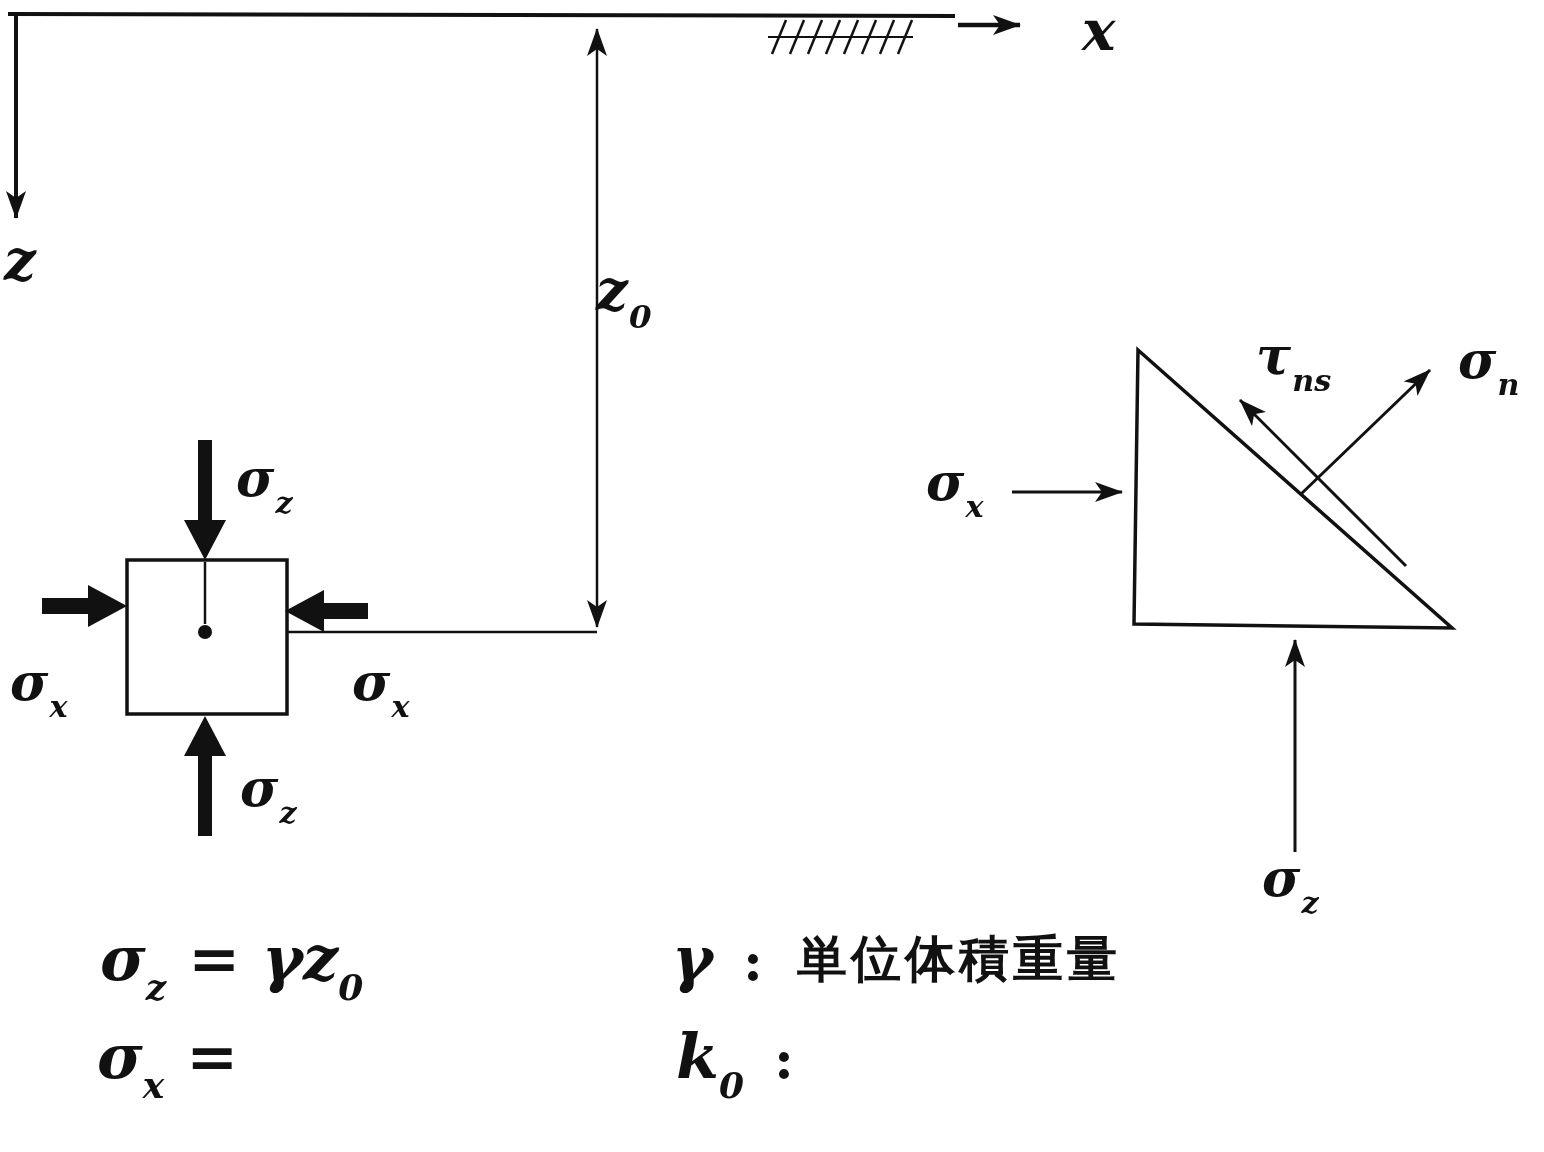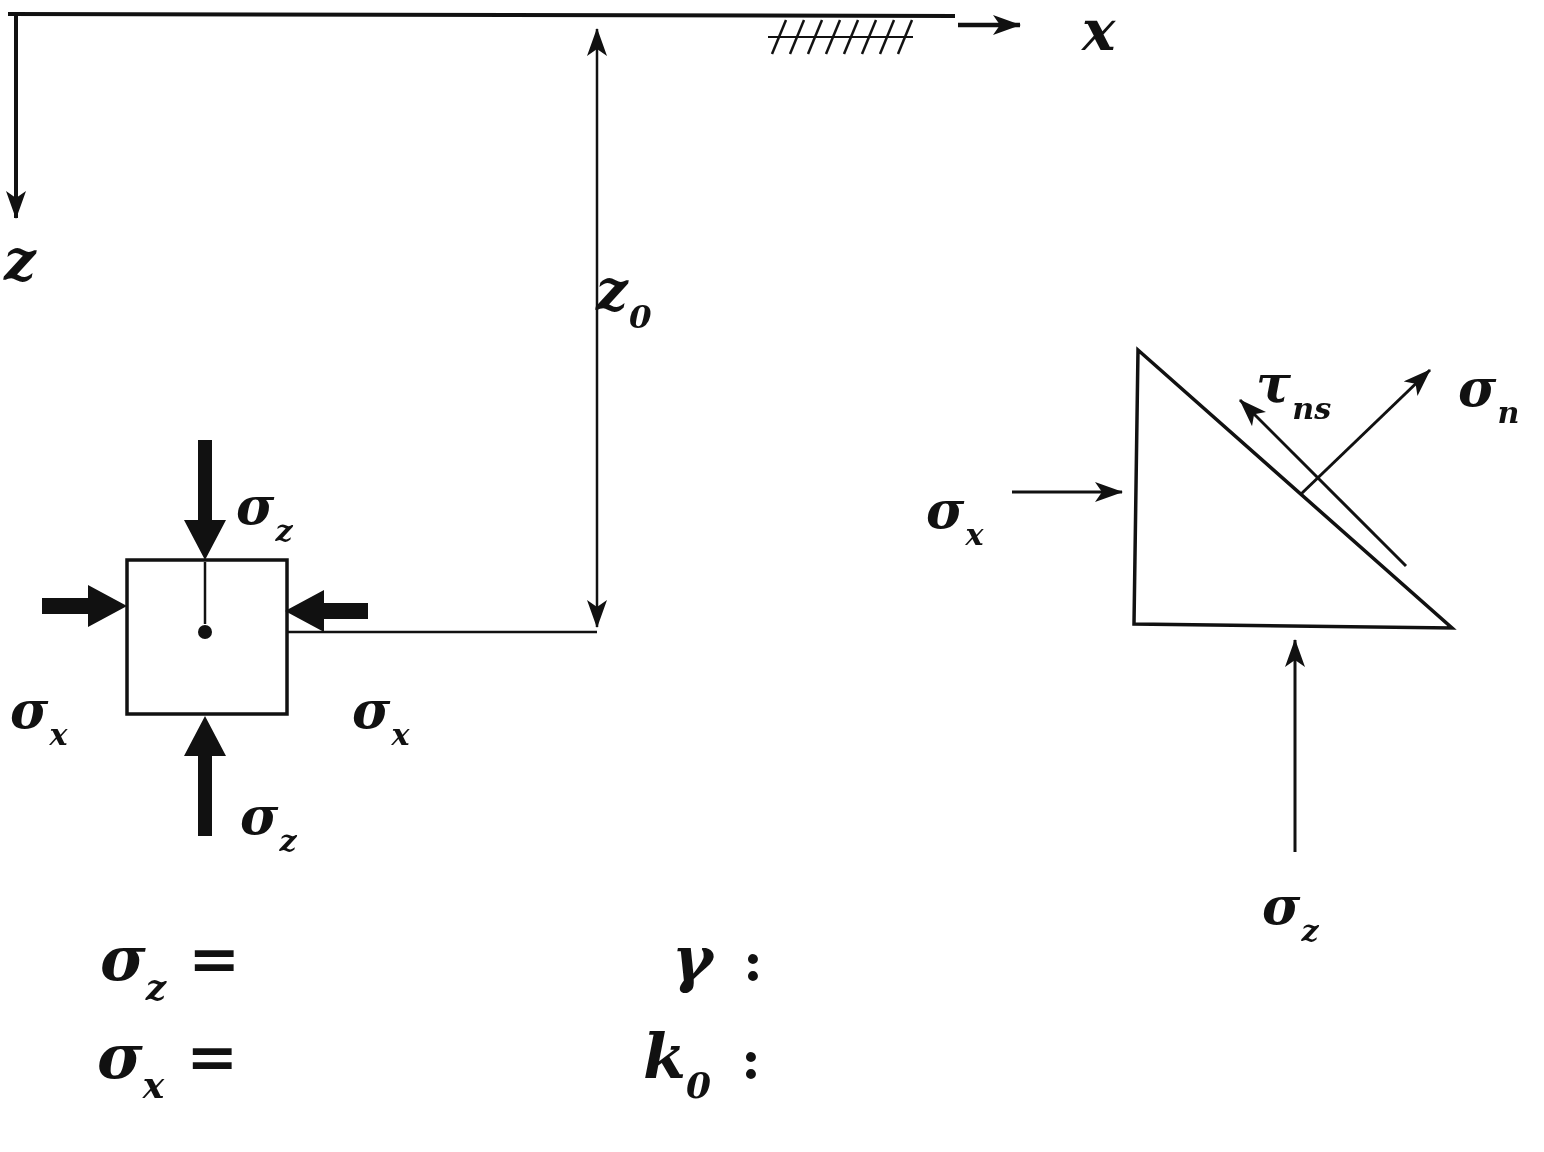--- a/index.html
+++ b/index.html
@@ -2,21 +2,21 @@
 <html><head>
 <meta charset="utf-8">
 <style>
   html,body{margin:0;padding:0;background:#ffffff;}
   .stage{position:relative;width:1544px;height:1152px;background:#ffffff;overflow:hidden;
          font-family:"DejaVu Serif", serif;color:#111;}
   svg.geom{position:absolute;left:0;top:0;width:1544px;height:1152px;}
   .lbl{position:absolute;white-space:nowrap;font-style:italic;font-weight:700;
        font-family:"DejaVu Serif", serif;color:#111;line-height:1;}
   .lbl sub{font-size:0.58em;font-style:italic;position:relative;top:0.18em;left:0.04em;}
-  .sz52{font-size:52px;margin-top:28px;}
+  .sz52{font-size:52px;}
   .sz56{font-size:56px;}
   .eq{position:absolute;display:flex;align-items:baseline;font-style:italic;font-weight:700;
       font-family:"DejaVu Serif", serif;font-size:62px;color:#111;line-height:1;}
   .eq sub{font-size:0.58em;font-style:italic;position:relative;top:0.18em;}
   .eq .equals{font-style:normal;margin:0 22px;}
   .legend-row{position:absolute;display:flex;align-items:baseline;color:#111;line-height:1;}
   .legend-sym{font-family:"DejaVu Serif", serif;font-style:italic;font-weight:700;font-size:62px;}
   .legend-sym sub{font-size:0.58em;position:relative;top:0.18em;}
   .legend-colon{font-family:"DejaVu Serif", serif;font-weight:700;font-style:normal;
                 font-size:54px;margin:0 34px 0 30px;}
@@ -108,28 +108,30 @@
   <div class="lbl sz52" style="left:1256px;top:330px;">
     <span>τ</span><sub>ns</sub>
   </div>
   <div class="lbl sz52" style="left:1458px;top:334px;">
     <span>σ</span><sub>n</sub>
   </div>
 
   <div class="eq" style="left:100px;top:928px;">
     <span><span>σ</span><sub>z</sub></span>
     <span class="equals">=</span>
+    <span><span>γz</span><sub>0</sub></span>
   </div>
   <div class="eq" style="left:97px;top:1026px;">
     <span><span>σ</span><sub>x</sub></span>
     <span class="equals">=</span>
   </div>
 
   <div class="legend-row" style="left:672px;top:928px;">
     <span class="legend-sym"><span>γ</span><sub></sub></span>
     <span class="legend-colon">:</span>
+    <span class="legend-text">単位体積重量</span>
   </div>
-  <div class="legend-row" style="left:643px;top:1026px;">
+  <div class="legend-row" style="left:676px;top:1026px;">
     <span class="legend-sym"><span>k</span><sub>0</sub></span>
     <span class="legend-colon">:</span>
   </div>
 
 </div>
 
 </body></html>

